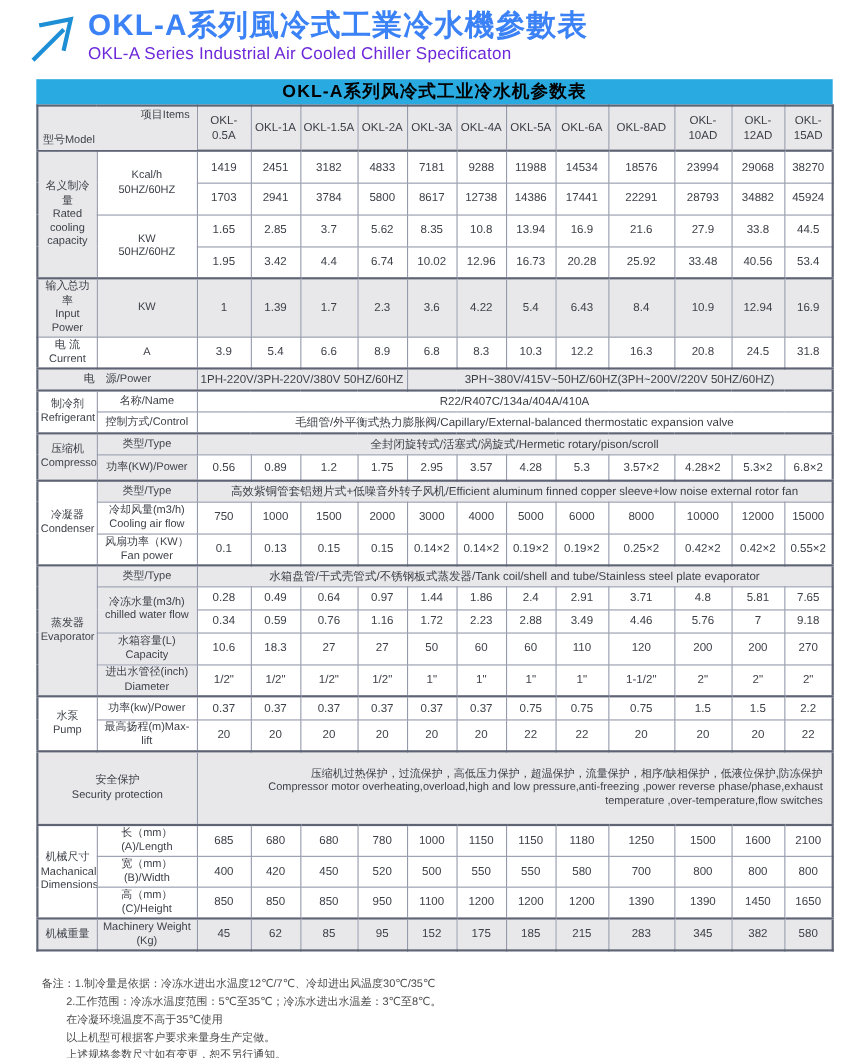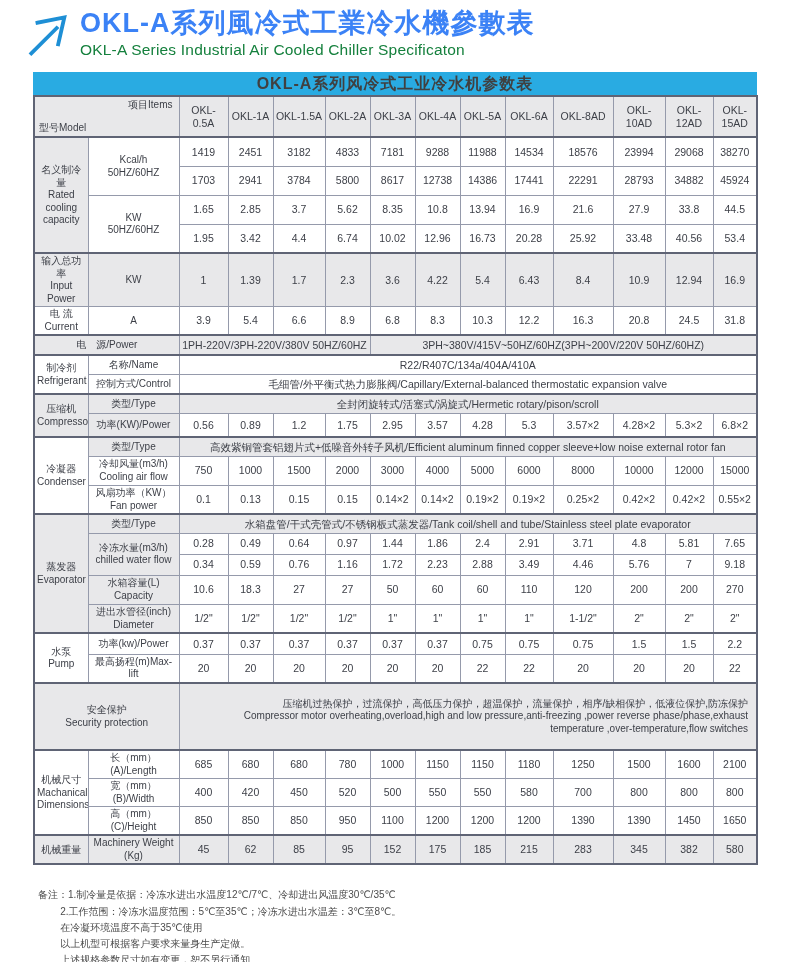--- a/index.html
+++ b/index.html
@@ -6,25 +6,25 @@
   body{
     width:789px;height:962px;background:#ffffff;
     font-family:"Liberation Sans","DejaVu Sans",sans-serif;
     color:#3c3f47;position:relative;overflow:hidden;
   }
   
   .page-head{display:flex;align-items:flex-start;margin:8px 0 0 26px;}
   .logo{width:46px;height:50px;flex:0 0 auto;margin-top:2px;}
   .titles{margin-left:8px;}
   .title-cn{font-size:27px;font-weight:bold;color:#3b82f6;letter-spacing:1px;line-height:1.15;}
-  .title-en{font-size:15.5px;color:#15803d;margin-top:2px;letter-spacing:0.2px;}
+  .title-en{font-size:15.5px;color:#6d28d9;margin-top:2px;letter-spacing:0.2px;}
   
   .tablewrap{margin:12px 0 0 33px;width:724px;}
   .caption-bar{
-    width:724px;height:23px;background:#29abe2;color:#404040;
+    width:724px;height:23px;background:#29abe2;color:#000000;
     font-size:16px;font-weight:bold;text-align:center;line-height:23px;
     letter-spacing:1px;box-sizing:border-box;
   }
   table.spec{border-collapse:collapse;table-layout:fixed;width:724px;border:2px solid #5f6475;}
   .spec th,.spec td{
     border:1px solid #959aab;
     font-size:10.5px;text-align:center;vertical-align:middle;
     padding:1px 2px;white-space:pre-line;line-height:1.25;
     overflow:hidden;color:#3c3f47;box-sizing:border-box;
   }

